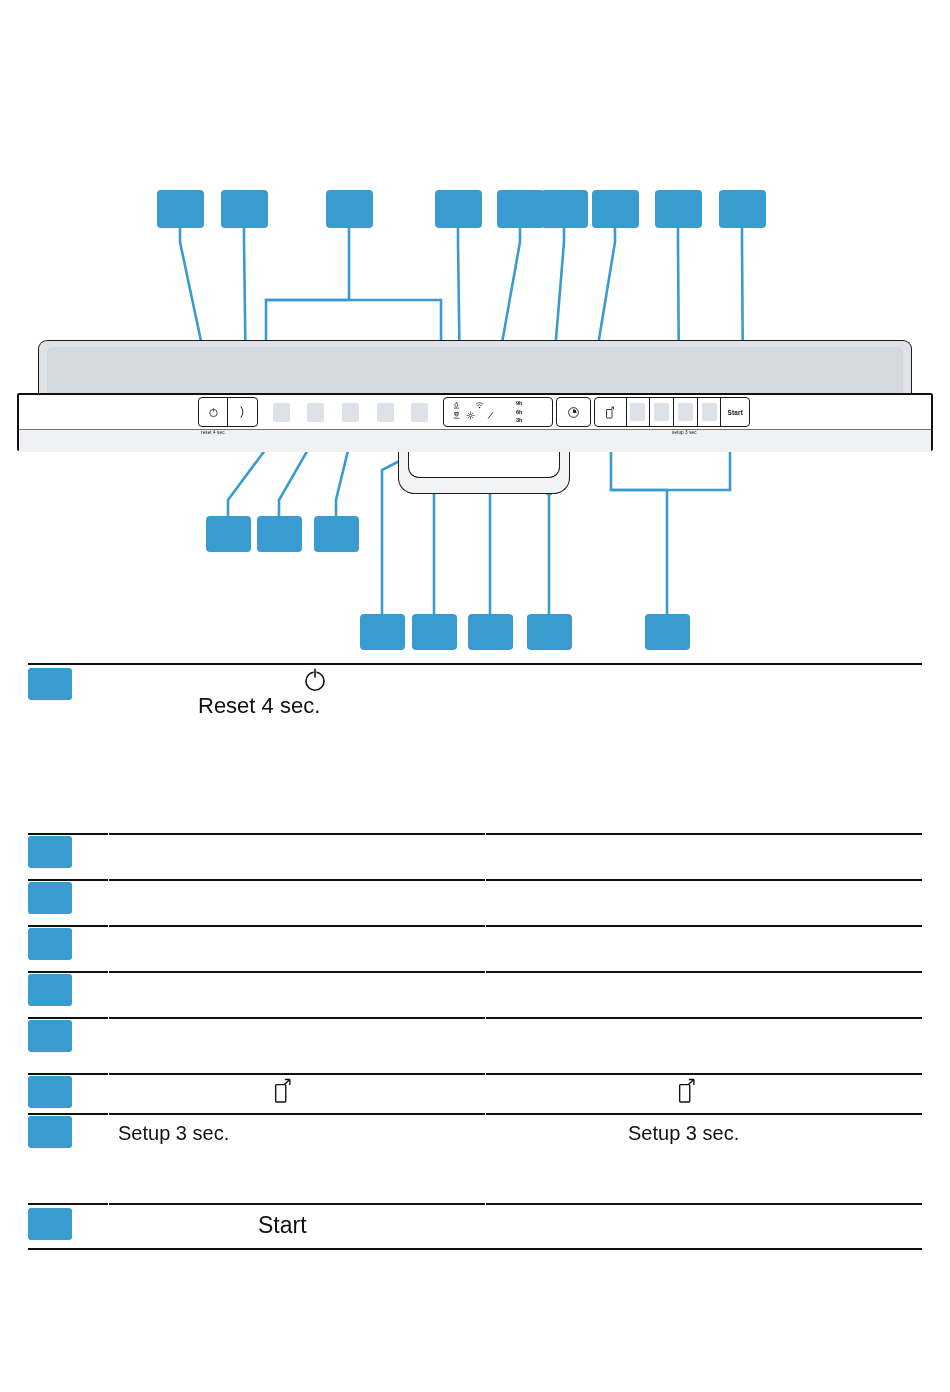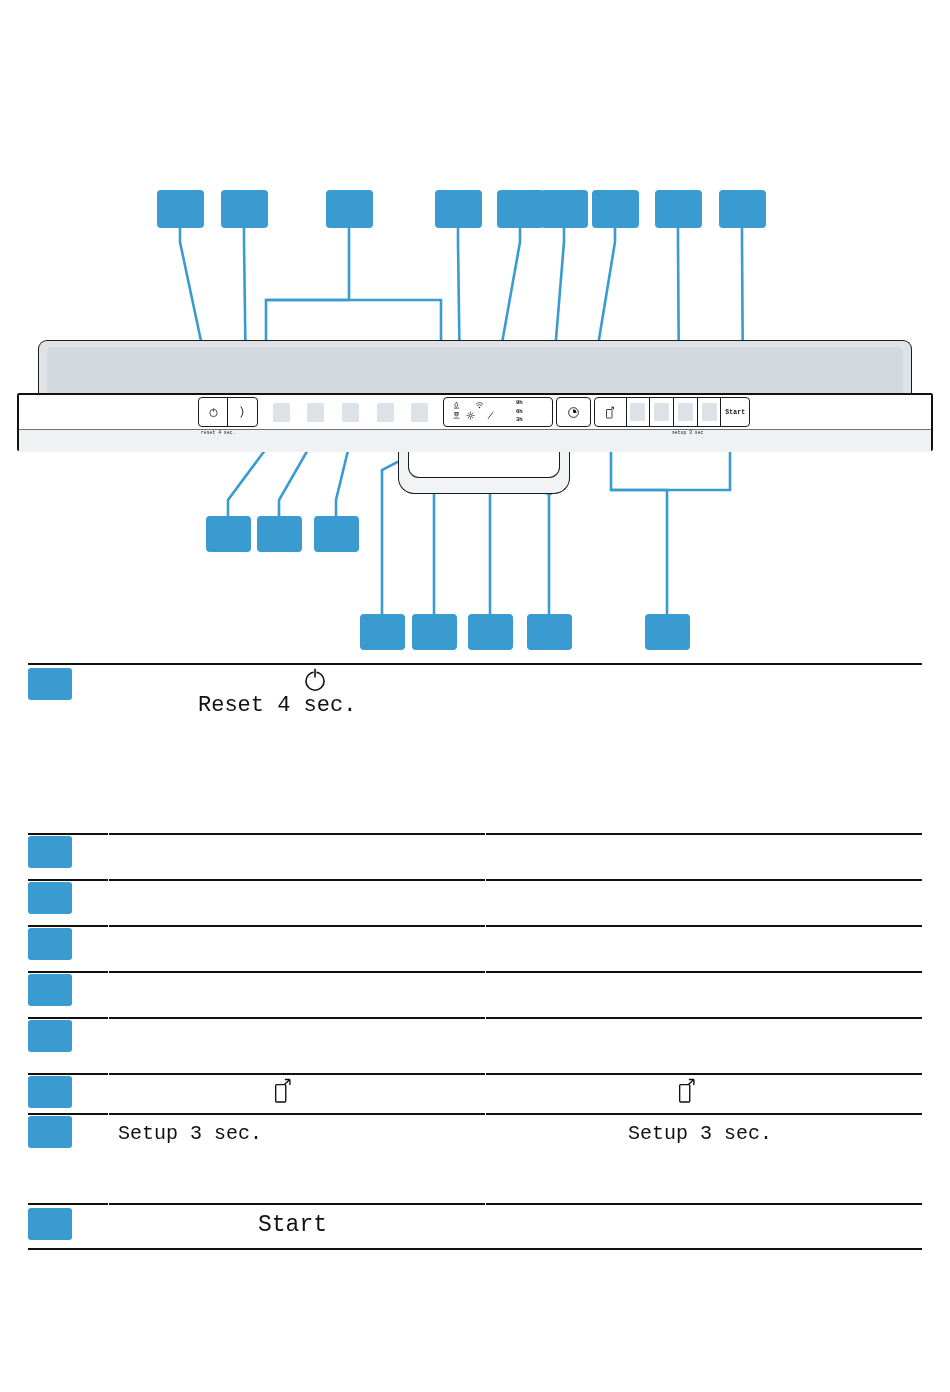--- a/index.html
+++ b/index.html
@@ -13,21 +13,20 @@
     position: relative;
     font-family: "Liberation Sans", sans-serif;
     overflow: hidden;
   }
 
   #stage {
     position: absolute;
     left: 0; top: 0;
     width: 950px;
     height: 1392px;
-    font-family: Liberation Mono, monospace;
   }
 
   
   .callout {
     position: absolute;
     background: #3a9bd0;
     border-radius: 4px;
     color: #ffffff;
     font-size: 13px;
     font-weight: bold;

